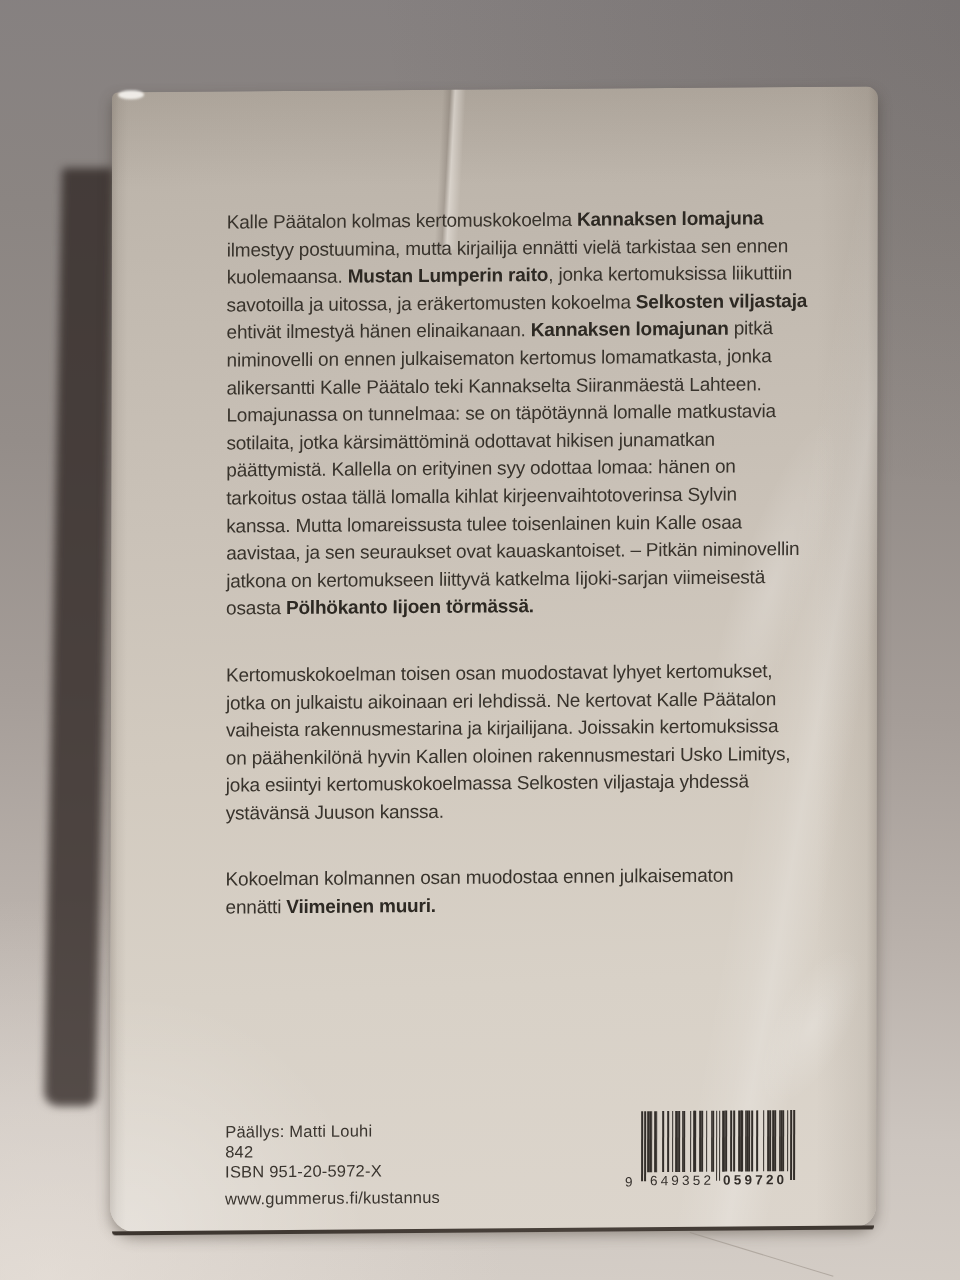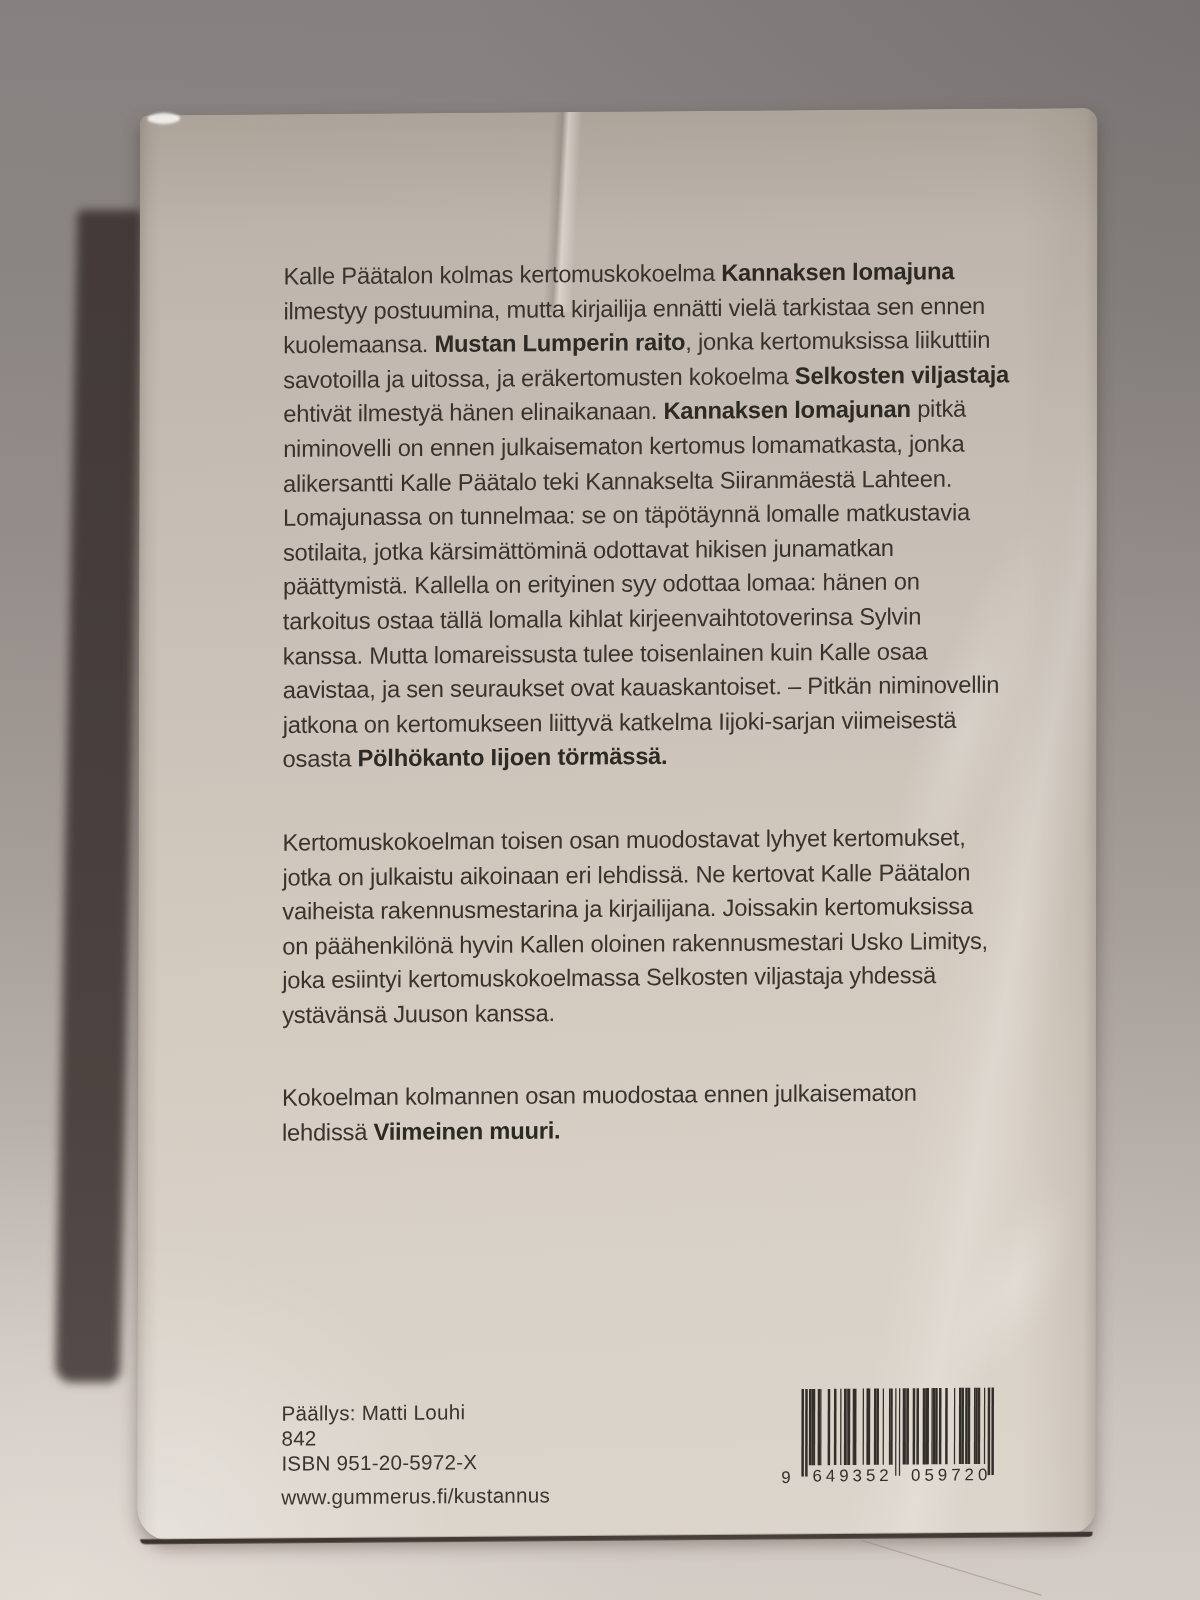--- a/index.html
+++ b/index.html
@@ -70,42 +70,42 @@
     font-size:16.5px;line-height:20px;color:#3a352f;letter-spacing:0.2px;
   }
   .credits .www{margin-top:7px;}
   .barcode{position:absolute;left:531px;top:1023px;width:154px;height:82px;}
   .bars{position:absolute;left:0;top:0;width:154px;height:72px;}
   .bar{position:absolute;top:0;width:1.7px;height:61px;background:#332e2a;}
   .bar.guard{height:70px;}
   .bdigits{position:absolute;top:62px;left:0;width:154px;height:18px;font-size:13.5px;color:#332e2a;}
   .bdigits .d9{position:absolute;left:-16px;top:1px;}
   .bdigits .g1{position:absolute;left:6px;width:70px;text-align:center;letter-spacing:3.2px;}
-  .bdigits .g2{position:absolute;left:82px;width:70px;text-align:right;letter-spacing:3.2px;}
+  .bdigits .g2{position:absolute;left:82px;width:70px;text-align:left;letter-spacing:3.2px;font-weight:bold;}
   .table-scratch{
     position:absolute;left:690px;top:1232px;width:150px;height:1px;
     background:rgba(150,140,132,0.55);transform:rotate(17deg);transform-origin:0 0;
   }
 </style>
 </head>
 <body>
 
 <div class="shadow"></div>
 
 <div class="book">
   <div class="chip"></div>
   <div class="crease-top"></div>
   <div class="shine-right"></div>
   <div class="streak-1"></div>
   <div class="streak-2"></div>
 
   <div class="blurb">
       <p><span>Kalle Päätalon kolmas kertomuskokoelma </span><span class="b">Kannaksen lomajuna</span><br><span>ilmestyy postuumina, mutta kirjailija ennätti vielä tarkistaa sen ennen</span><br><span>kuolemaansa. </span><span class="b">Mustan Lumperin raito</span><span>, jonka kertomuksissa liikuttiin</span><br><span>savotoilla ja uitossa, ja eräkertomusten kokoelma </span><span class="b">Selkosten viljastaja</span><br><span>ehtivät ilmestyä hänen elinaikanaan. </span><span class="b">Kannaksen lomajunan</span><span> pitkä</span><br><span>niminovelli on ennen julkaisematon kertomus lomamatkasta, jonka</span><br><span>alikersantti Kalle Päätalo teki Kannakselta Siiranmäestä Lahteen.</span><br><span>Lomajunassa on tunnelmaa: se on täpötäynnä lomalle matkustavia</span><br><span>sotilaita, jotka kärsimättöminä odottavat hikisen junamatkan</span><br><span>päättymistä. Kallella on erityinen syy odottaa lomaa: hänen on</span><br><span>tarkoitus ostaa tällä lomalla kihlat kirjeenvaihtotoverinsa Sylvin</span><br><span>kanssa. Mutta lomareissusta tulee toisenlainen kuin Kalle osaa</span><br><span>aavistaa, ja sen seuraukset ovat kauaskantoiset. – Pitkän niminovellin</span><br><span>jatkona on kertomukseen liittyvä katkelma Iijoki-sarjan viimeisestä</span><br><span>osasta </span><span class="b">Pölhökanto Iijoen törmässä.</span></p>
       <p><span>Kertomuskokoelman toisen osan muodostavat lyhyet kertomukset,</span><br><span>jotka on julkaistu aikoinaan eri lehdissä. Ne kertovat Kalle Päätalon</span><br><span>vaiheista rakennusmestarina ja kirjailijana. Joissakin kertomuksissa</span><br><span>on päähenkilönä hyvin Kallen oloinen rakennusmestari Usko Limitys,</span><br><span>joka esiintyi kertomuskokoelmassa Selkosten viljastaja yhdessä</span><br><span>ystävänsä Juuson kanssa.</span></p>
-      <p><span>Kokoelman kolmannen osan muodostaa ennen julkaisematon</span><br><span>lehdissä </span><span class="b">Viimeinen muuri.</span></p>
+      <p><span>Kokoelman kolmannen osan muodostaa ennen julkaisematon</span><br><span>ennätti </span><span class="b">Viimeinen muuri.</span></p>
     </div>
 
   <div class="credits">
     <div>Päällys: Matti Louhi</div>
     <div>842</div>
     <div>ISBN 951-20-5972-X</div>
     <div class="www">www.gummerus.fi/kustannus</div>
   </div>
 
   <div class="barcode">

